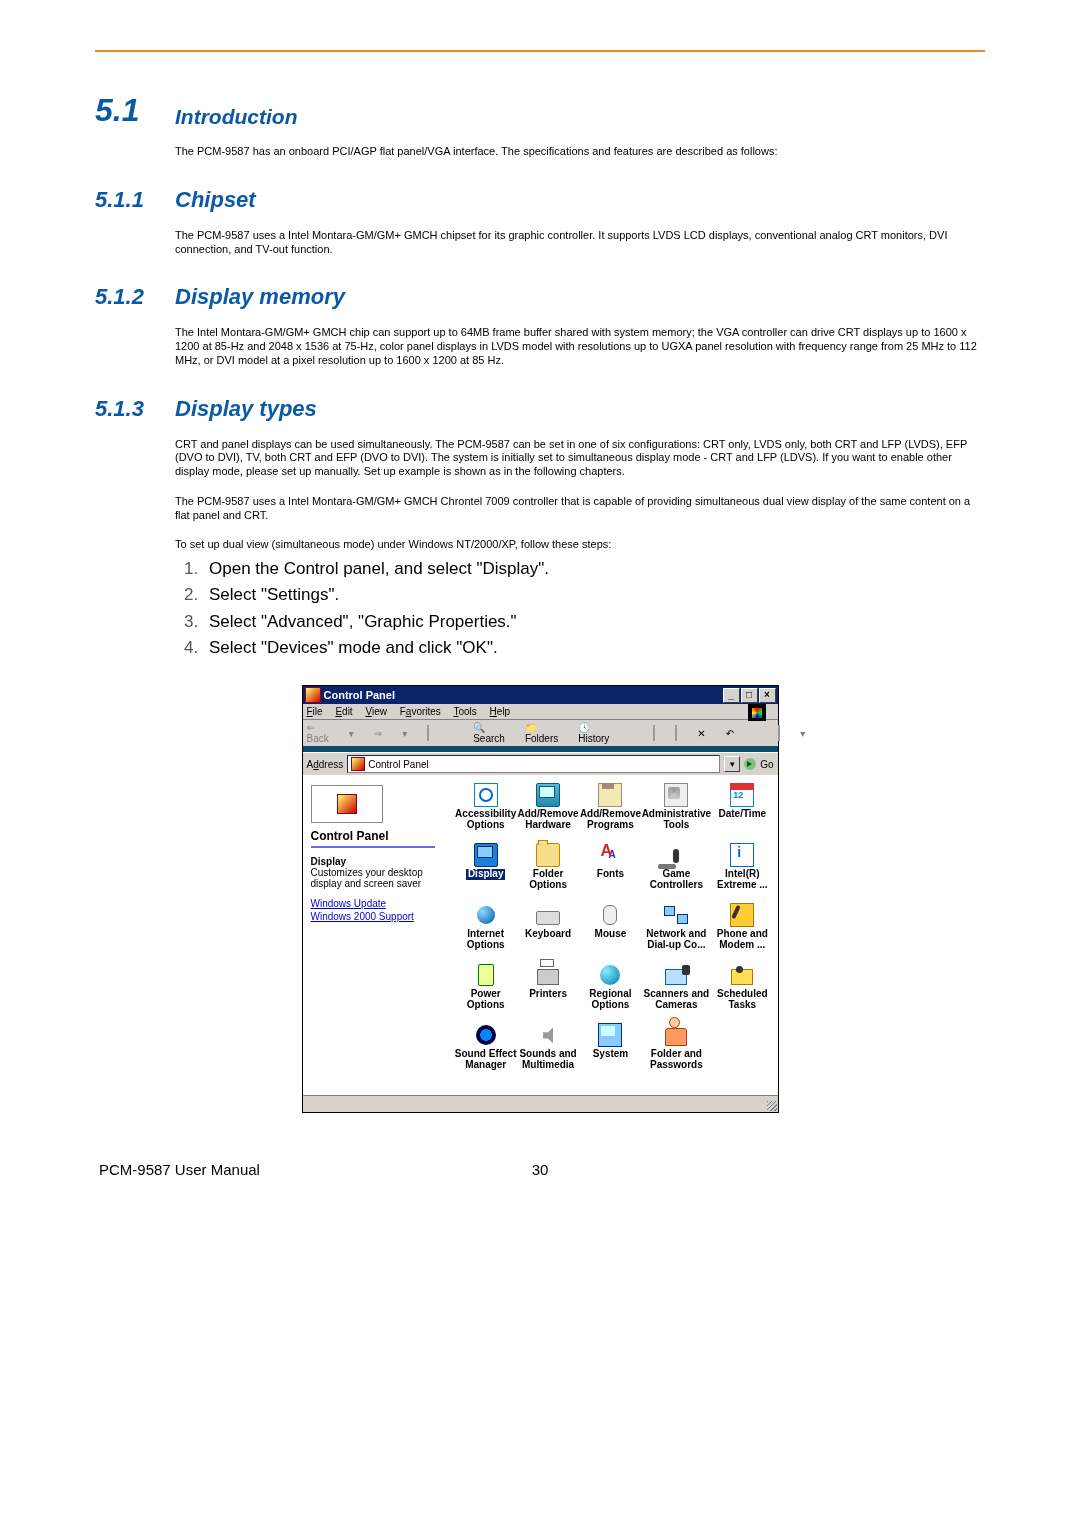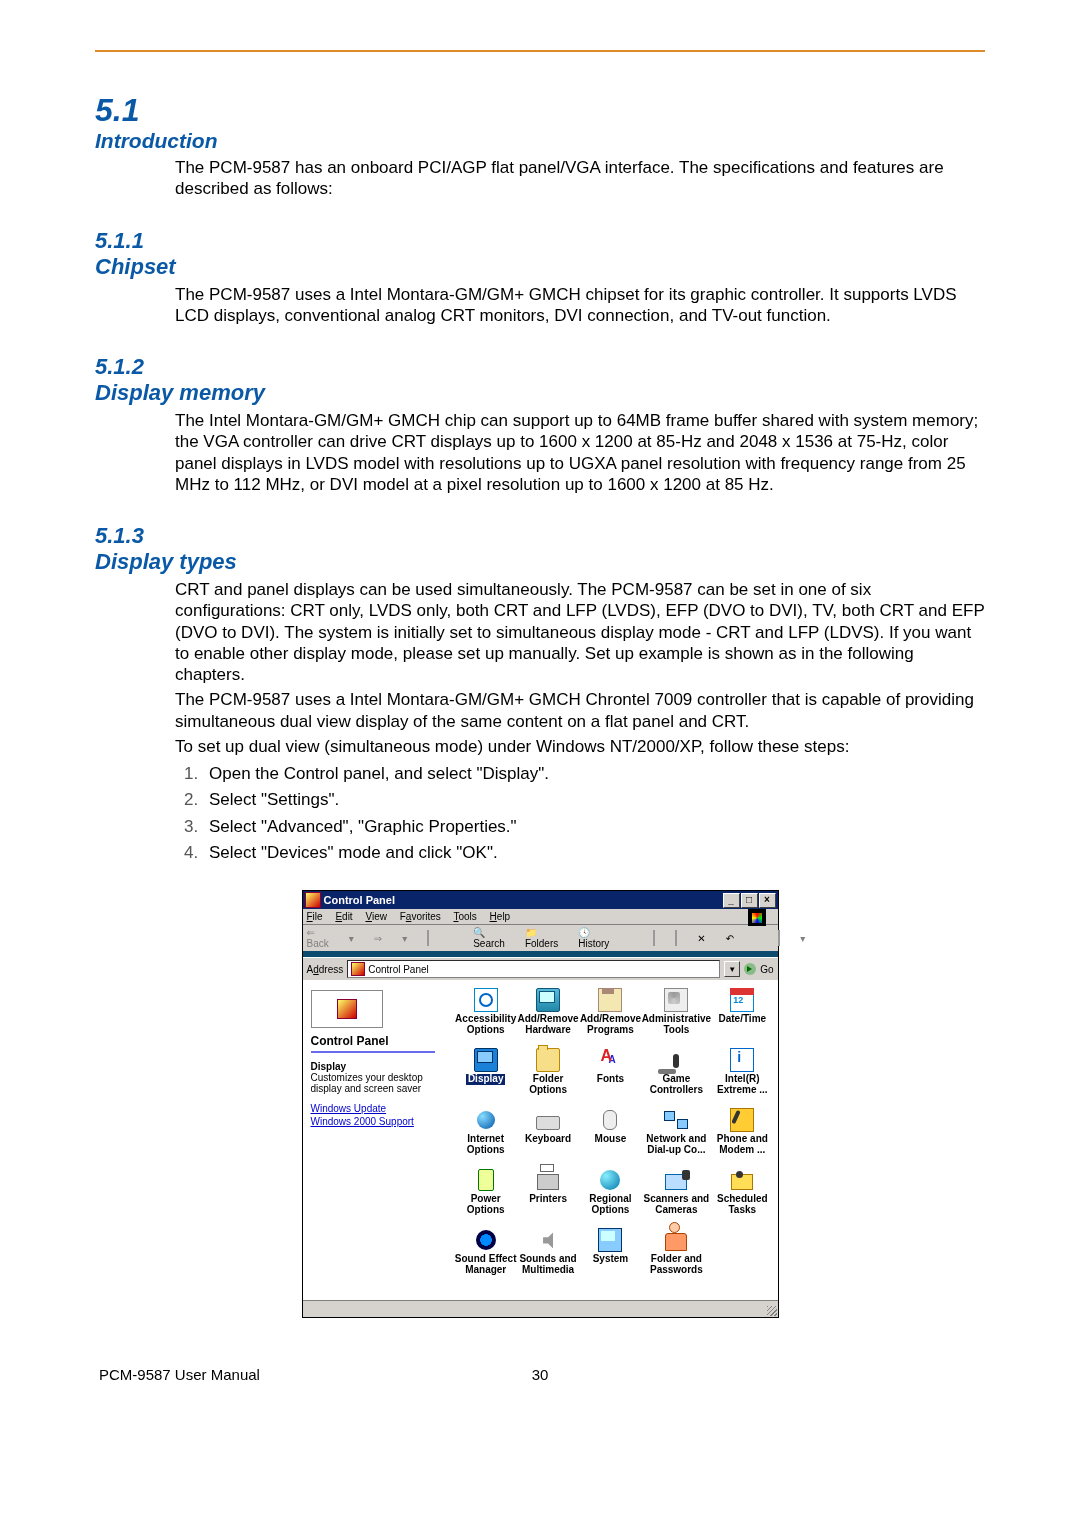--- a/index.html
+++ b/index.html
@@ -15,24 +15,23 @@
     box-sizing: border-box;
     padding: 50px 95px 40px 95px;
     position: relative;
   }
   .top-rule {
     border-top: 2px solid #e08a2a;
     margin-bottom: 40px;
   }
   .h1-row, .h2-row {
     display: flex;
-    align-items: flex-start;
+    align-items: flex-end;
     margin-top: 28px;
     margin-bottom: 4px;
-    flex-direction: column;
   }
   .h1-num {
     width: 80px;
     font-size: 32px;
     font-weight: bold;
     color: #0a59a6;
     font-style: italic;
     flex-shrink: 0;
     ext-align: left;
   }
@@ -51,23 +50,23 @@
     flex-shrink: 0;
   }
   .h2-title {
     font-size: 22px;
     font-weight: bold;
     color: #0a59a6;
     font-style: italic;
   }
   .body-text {
     margin-left: 80px;
-    font-size: 17px;
+    font-size: 11px;
     line-height: 1.25;
-    margin-top: 4px;
+    margin-top: 16px;
     margin-bottom: 4px;
   }
   ol.body-list {
     margin-left: 80px;
     padding-left: 28px;
     font-size: 17px;
     line-height: 1.55;
     margin-top: 4px;
   }
   ol.body-list li { padding-left: 6px; color:#000;}

